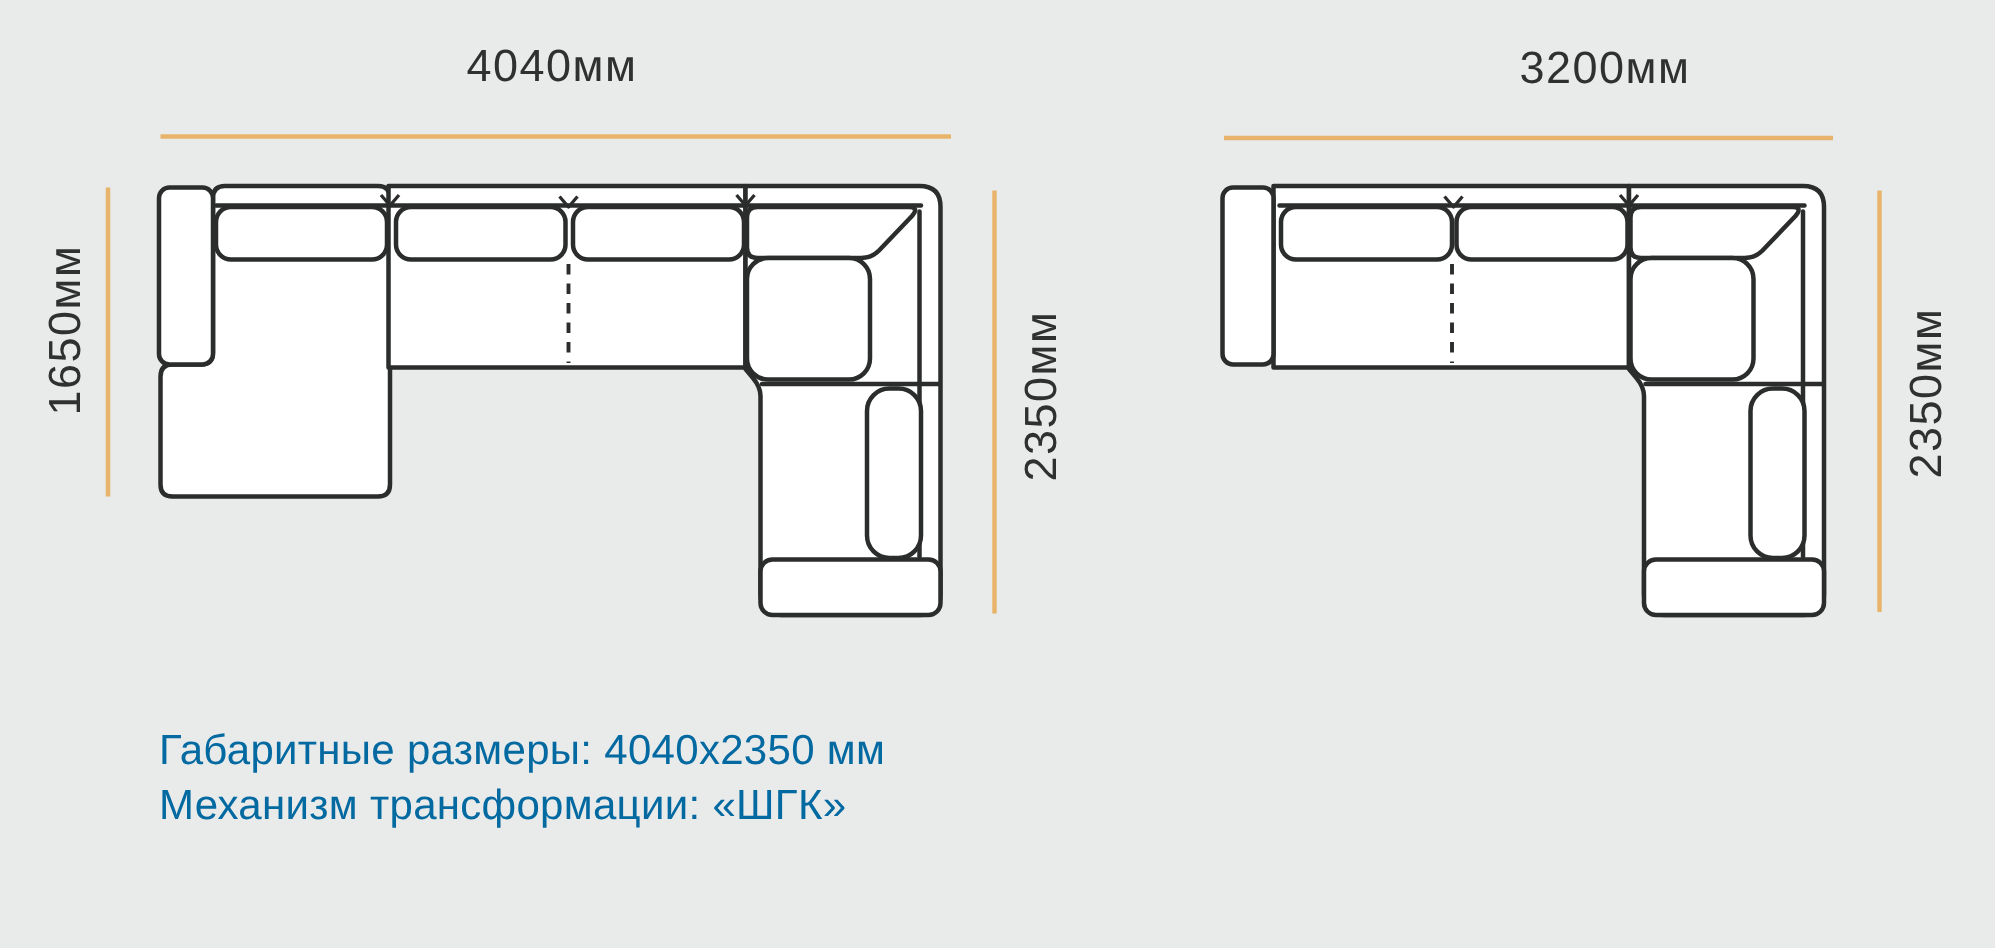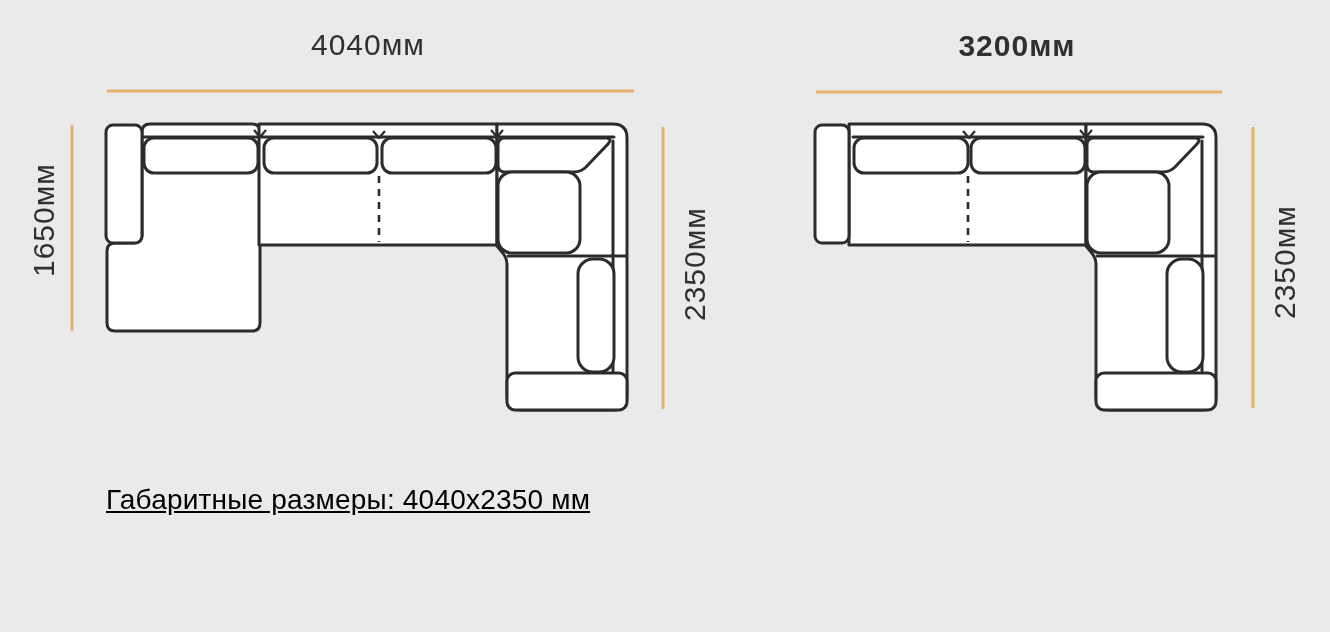--- a/index.html
+++ b/index.html
@@ -11,22 +11,22 @@
   .stage{position:absolute;left:0;top:0;width:1072px;height:632px;}
   svg{position:absolute;left:0;top:0;display:block;}
   .dim-label{
     position:absolute;width:200px;text-align:center;
     font-size:30px;line-height:36px;letter-spacing:1px;
     color:#2f3030;white-space:nowrap;
   }
   .dim-label.vertical{transform:rotate(-90deg);transform-origin:center center;}
   .specs{
     position:absolute;left:106px;top:481px;
-    font-size:28px;line-height:37px;color:#000000;
-    letter-spacing:0.2px;white-space:nowrap;text-decoration:underline;
+    font-size:28px;line-height:37px;color:#0369a1;
+    letter-spacing:0.2px;white-space:nowrap;
   }
   .sofa-line{stroke:#2b2c2c;stroke-width:3;fill:none;stroke-linejoin:round;stroke-linecap:round;}
   .sofa-fill{stroke:#2b2c2c;stroke-width:3;fill:#ffffff;stroke-linejoin:round;}
   .dash{stroke:#2b2c2c;stroke-width:2.6;fill:none;stroke-dasharray:7 6;}
   .notch{stroke:#2b2c2c;stroke-width:2.2;fill:none;stroke-linejoin:round;}
   .dim-line{stroke:#e8b46c;stroke-width:3;fill:none;stroke-linecap:butt;}
 </style>
 </head>
 <body>
 
@@ -79,21 +79,22 @@
       <path class="dash" d="M 968,176 L 968,242"></path>
     </g>
   </svg>
 
   <div class="dim-label" style="left:268px;top:27px;">4040мм</div>
 
   <div class="dim-label vertical" style="left:-56px;top:202px;">1650мм</div>
 
   <div class="dim-label vertical" style="left:595px;top:246px;">2350мм</div>
 
-  <div class="dim-label" style="left:917px;top:28px;font-weight:bold;">3200мм</div>
+  <div class="dim-label" style="left:970px;top:28px;">3200мм</div>
 
   <div class="dim-label vertical" style="left:1185px;top:244px;">2350мм</div>
 
   <div class="specs">
     <div>Габаритные размеры: 4040х2350 мм</div>
+    <div>Механизм трансформации: «ШГК»</div>
   </div>
 
 </div>
 
 </body></html>

